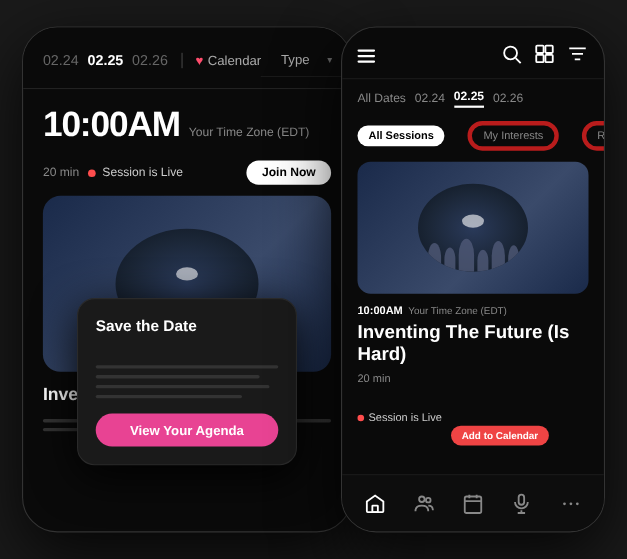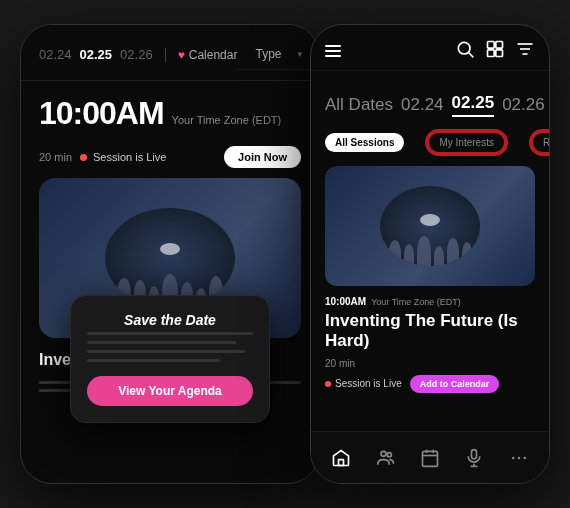--- a/index.html
+++ b/index.html
@@ -213,23 +213,21 @@
       padding: 16px;
       box-shadow: 0 10px 40px rgba(0,0,0,0.9);
       z-index: 10;
       border: 1px solid #2a2a2a;
     }
 
     .save-date-title {
       font-size: 14px;
       font-weight: 600;
       color: #fff;
-      text-align: center;
-      margin-bottom: 4px;
-      font-style: italic;
+      margin-bottom: 28px;
     }
 
     .save-date-lines {
       display: flex;
       flex-direction: column;
       gap: 6px;
       margin-bottom: 14px;
     }
 
     .save-date-line {
@@ -308,25 +306,24 @@
 
     .date-tabs {
       display: flex;
       align-items: center;
       gap: 8px;
       padding: 10px 14px 6px;
       overflow-x: auto;
     }
 
     .date-tab {
-      font-size: 17px;
+      font-size: 11px;
       color: #888;
       white-space: nowrap;
       cursor: pointer;
-      margin-top: 12px;
     }
 
     .date-tab.active {
       color: #fff;
       font-weight: 700;
       border-bottom: 2px solid #fff;
       padding-bottom: 2px;
     }
 
     .filter-pills {
@@ -429,28 +426,29 @@
     }
 
     .right-live-dot {
       width: 6px;
       height: 6px;
       background: #ff4d4d;
       border-radius: 50%;
     }
 
     .add-calendar-btn {
-      background: #d946ef;
+      background: #ef4444;
       color: #fff;
       border: none;
       border-radius: 12px;
       padding: 4px 10px;
       font-size: 9px;
       font-weight: 600;
       cursor: pointer;
+      margin-top: 31px;
     }
 
     
     .bottom-nav {
       position: absolute;
       bottom: 0;
       left: 0;
       right: 0;
       height: 52px;
       background: #0d0d0d;

